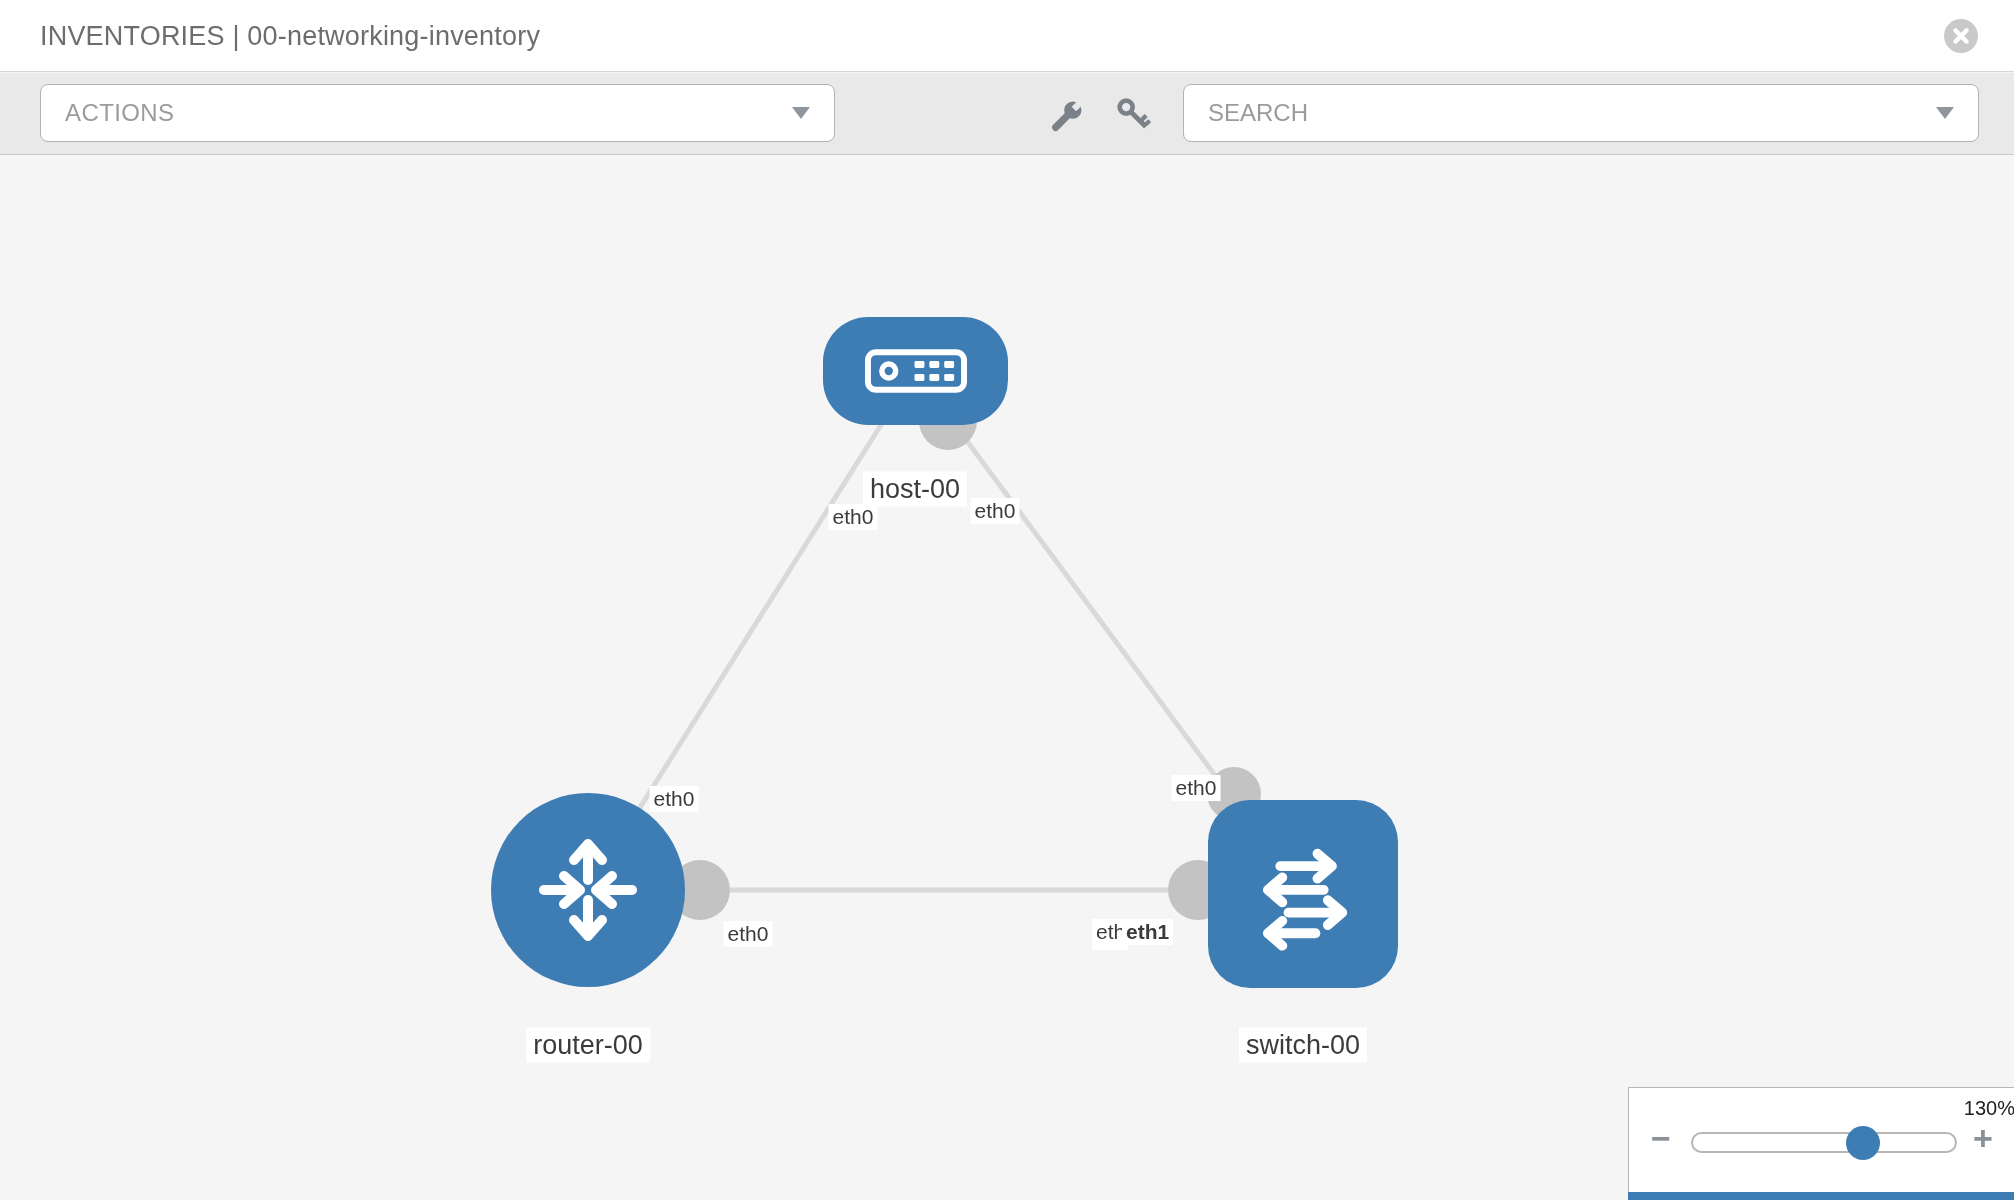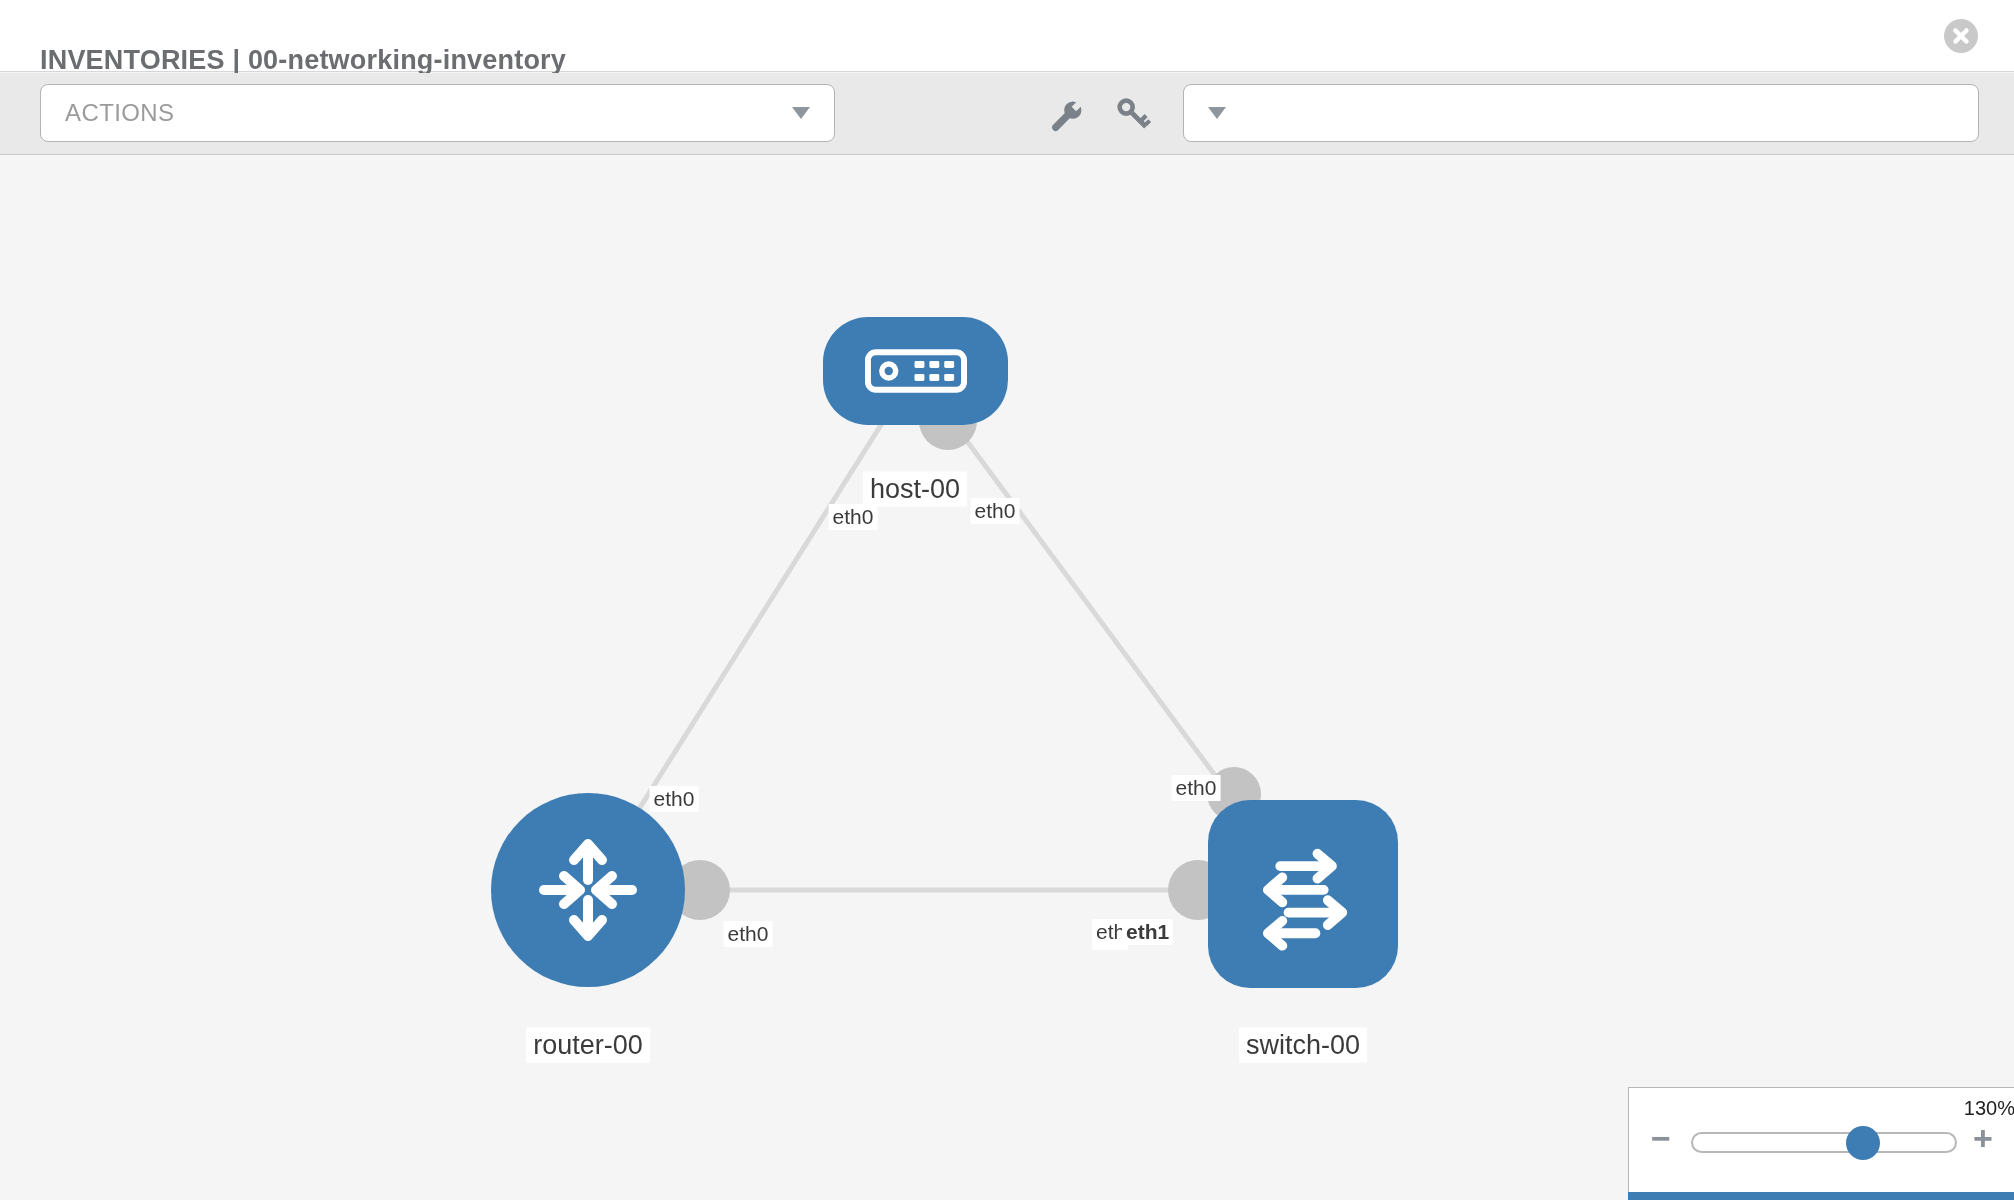--- a/index.html
+++ b/index.html
@@ -3,21 +3,21 @@
 <meta charset="utf-8">
 <style>
   * { margin:0; padding:0; box-sizing:border-box; }
   html,body { width:2014px; height:1200px; overflow:hidden;
     font-family:"Liberation Sans","DejaVu Sans",sans-serif; background:#f5f5f5; }
 
   
   .header { position:absolute; left:0; top:0; width:2014px; height:72px;
     background:#ffffff; border-bottom:1px solid #d6d6d6; }
   .page-title { position:absolute; left:40px; top:0; height:72px; line-height:72px;
-    font-size:27px; font-weight:700; color:#6b6d70; letter-spacing:.2px;margin-top:24px; }
+    font-size:27px; font-weight:400; color:#6b6d70; letter-spacing:.2px; }
   .close-btn { position:absolute; right:36px; top:19px; width:34px; height:34px;
     border-radius:50%; background:#c9c9c9; display:flex; align-items:center;
     justify-content:center; cursor:pointer; }
 
   
   .toolbar { position:absolute; left:0; top:73px; width:2014px; height:82px;
     background:#e9e9e9; border-bottom:1px solid #c9c9c9; }
   .dropdown { position:absolute; top:11px; height:58px; background:#ffffff;
     border:1px solid #b3b3b3; border-radius:8px; display:flex; align-items:center;
     justify-content:space-between; padding:0 24px; cursor:pointer; }
@@ -103,20 +103,21 @@
       <g transform="translate(17,16) rotate(-45)">
         <circle cx="0" cy="-9" r="6.2" fill="none" stroke="#7a8188" stroke-width="4.4"></circle>
         <rect x="-2.3" y="-3.5" width="4.6" height="21" fill="#7a8188"></rect>
         <rect x="1.8" y="8" width="6" height="4.2" fill="#7a8188"></rect>
         <rect x="1.8" y="14" width="5" height="3.8" fill="#7a8188"></rect>
       </g>
     </svg>
   </div>
 
   <div class="dropdown dd-search">
+    <input type="text" placeholder="SEARCH" style="">
     <span class="caret"></span>
   </div>
 </div>
 
 <div class="canvas">
 
   <svg class="links-svg" width="2014" height="1044">
     <line x1="915" y1="215" x2="588" y2="734" stroke="#d9d9d9" stroke-width="5"></line>
     <line x1="915" y1="215" x2="1303" y2="738" stroke="#d9d9d9" stroke-width="5"></line>
     <line x1="588" y1="734" x2="1303" y2="734" stroke="#d9d9d9" stroke-width="5"></line>

